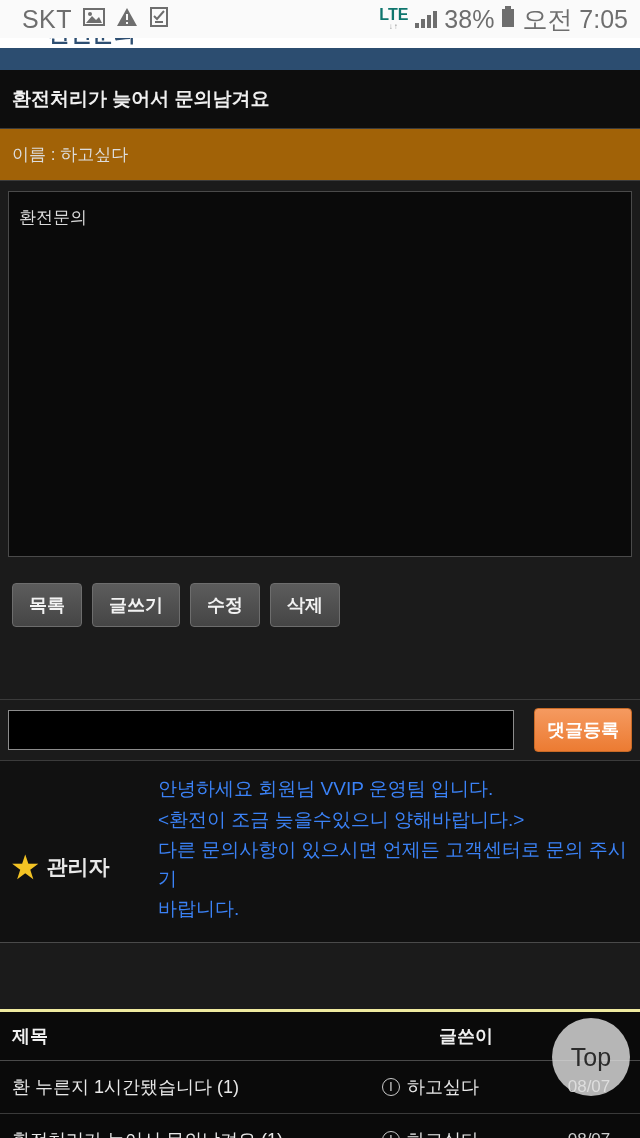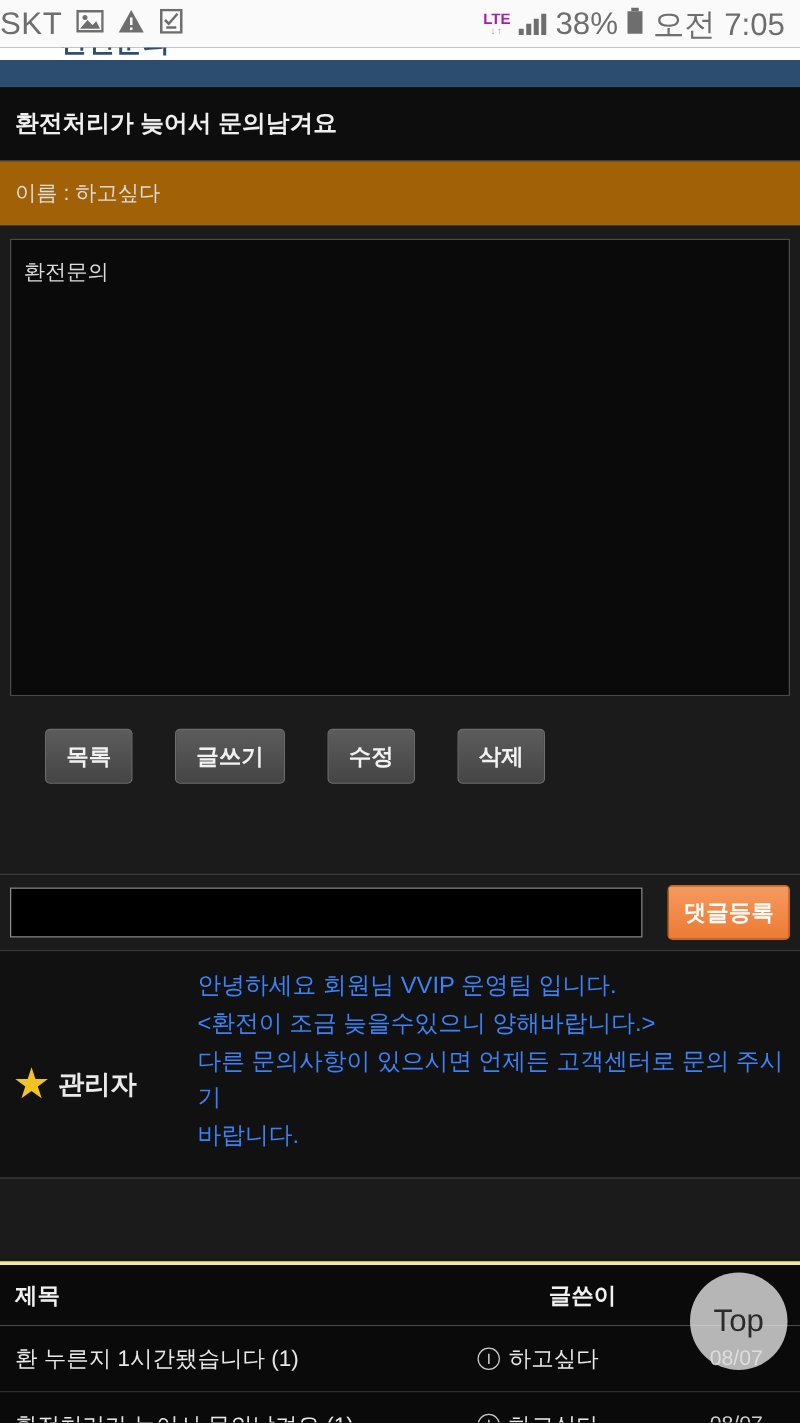--- a/index.html
+++ b/index.html
@@ -7,27 +7,27 @@
     width: 640px; height: 1138px;
     background: #000;
     font-family: "Liberation Sans", "DejaVu Sans", sans-serif;
     overflow: hidden;
   }
   #page { position: relative; width: 640px; height: 1138px; background: #1b1b1b; }
 
   
   .statusbar {
     height: 38px; background: #fafafa; color: #6b6b6b;
-    display: flex; align-items: center; padding: 0 12px 0 0; justify-content: flex-end;
+    display: flex; align-items: center; padding: 0 12px 0 22px; justify-content: flex-end;
   }
   .sb-carrier { font-size: 25px; letter-spacing: .4px; color: #6e6e6e; }
   .sb-icons { display: flex; align-items: center; gap: 11px; margin-left: 11px; }
   .sb-right { margin-left: auto; display: flex; align-items: center; gap: 7px; }
   .sb-lte { display: flex; flex-direction: column; align-items: center; line-height: 1; }
-  .sb-lte b { font-size: 12px; font-weight: bold; color: #a21caf; }
+  .sb-lte b { font-size: 16px; font-weight: bold; color: #0f766e; }
   .sb-lte s { font-size: 8px; text-decoration: none; color: #9a9a9a; letter-spacing: 1px; }
   .sb-pct { font-size: 25px; color: #6e6e6e; }
   .sb-time { font-size: 25px; color: #6e6e6e; }
   .bars { display: flex; align-items: flex-end; gap: 2px; height: 17px; }
   .bars i { width: 4px; background: #6e6e6e; display: block; }
   .bars i:nth-child(1){height:5px} .bars i:nth-child(2){height:9px}
   .bars i:nth-child(3){height:13px} .bars i:nth-child(4){height:17px}
 
   
   .clipped-strip { height: 10px; background: #fff; position: relative; overflow: hidden; }
@@ -52,21 +52,21 @@
     border: 1px solid #4a4a4a; background: #0a0a0a;
     height: 366px; padding: 14px 10px; font-size: 17px; color: #dcdcdc;
   }
 
   
   .btnrow { display: flex; gap: 10px; padding: 26px 12px 0 12px; background: #1b1b1b; }
   .btn {
     background: linear-gradient(#5c5c5c, #454545);
     border: 1px solid #6d6d6d; border-radius: 4px;
     color: #f2f2f2; font-size: 18px; font-weight: bold;
-    padding: 9px 16px; min-width: 64px; text-align: right; margin-left: 24px;
+    padding: 9px 16px; min-width: 64px; text-align: right;
   }
 
   
   .composer-wrap { margin-top: 72px; background: #1b1b1b; border-top: 1px solid #3b3b3b; border-bottom: 1px solid #3b3b3b; padding: 8px; }
   .composer { display: flex; align-items: center; gap: 20px; }
   .c-input {
     flex: 1; height: 40px; background: #000; border: 1px solid #8c8c8c;
     color: #ddd; font-size: 16px; padding: 0 8px; outline: none;
     font-family: "Liberation Sans", sans-serif;
   }

